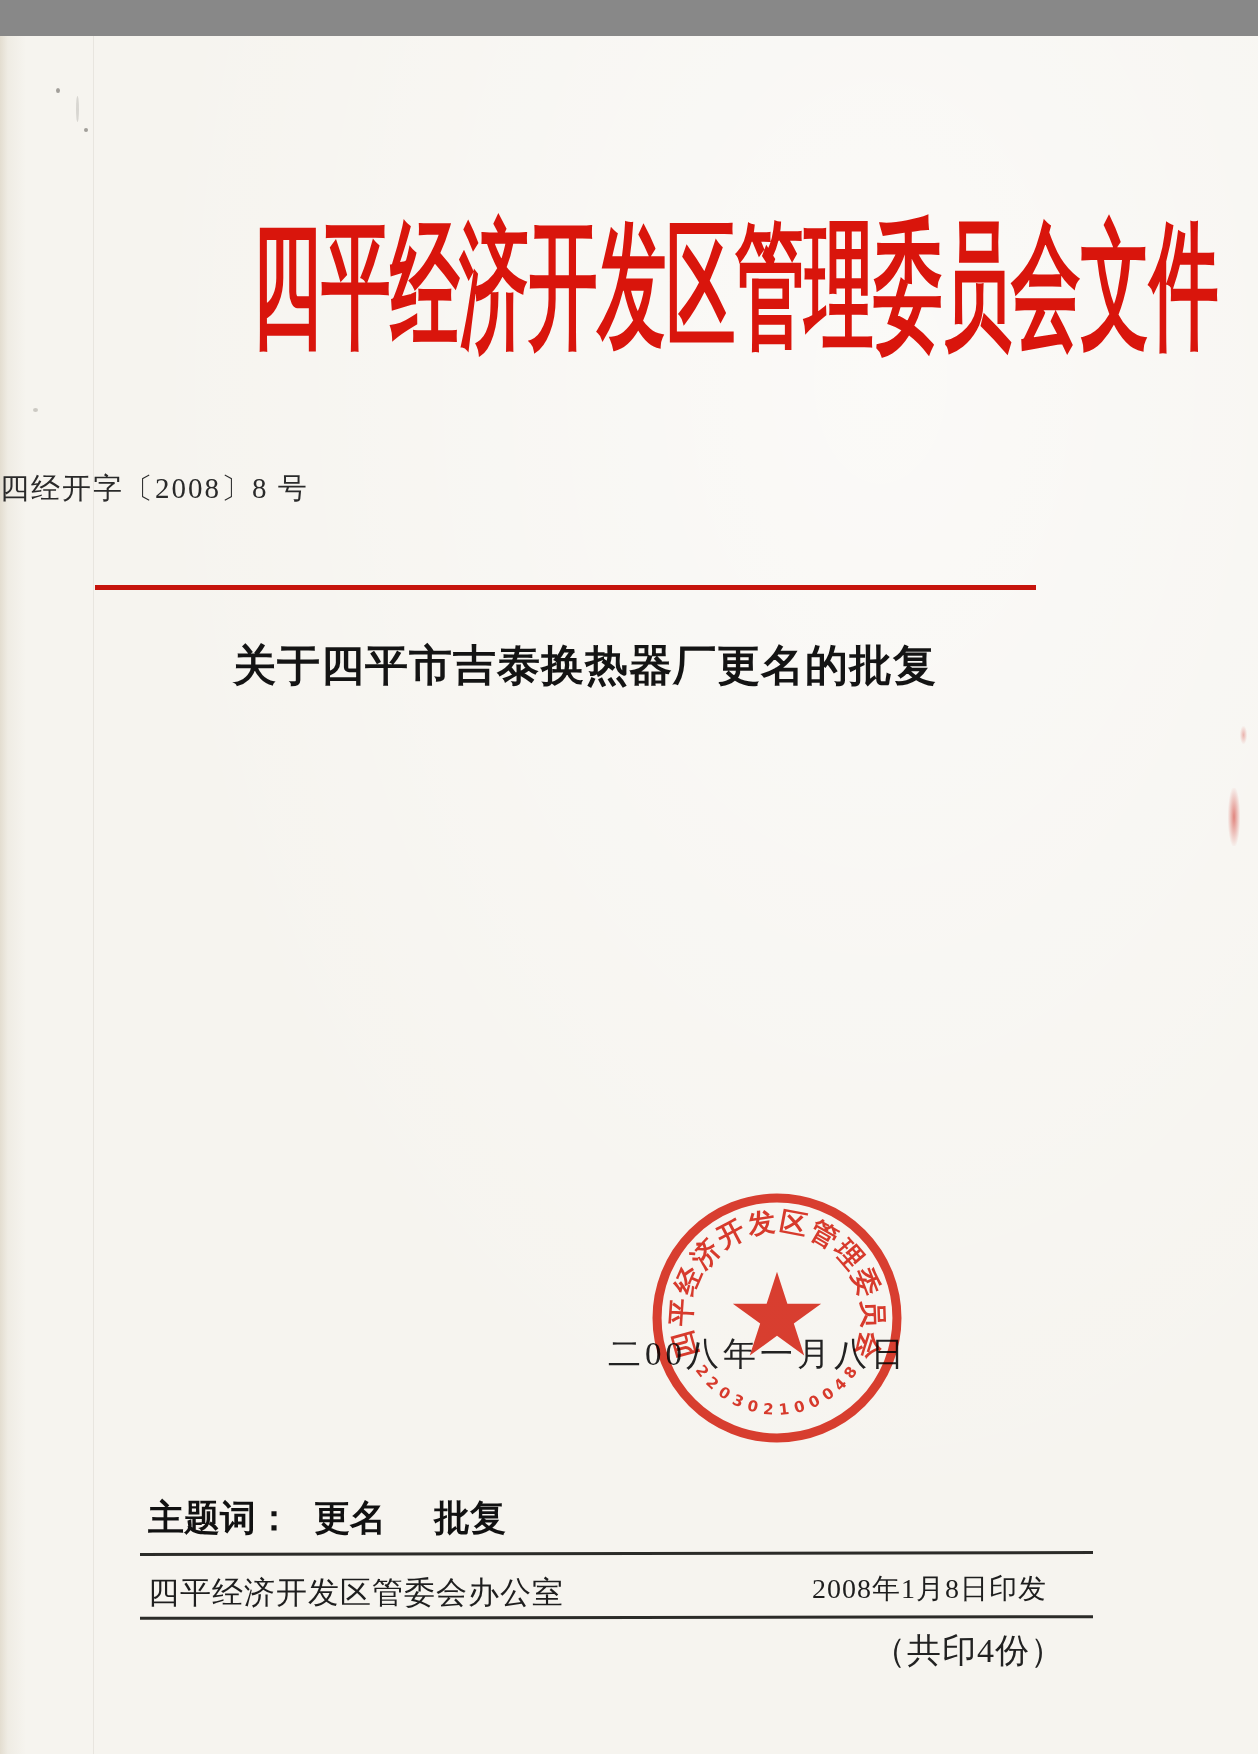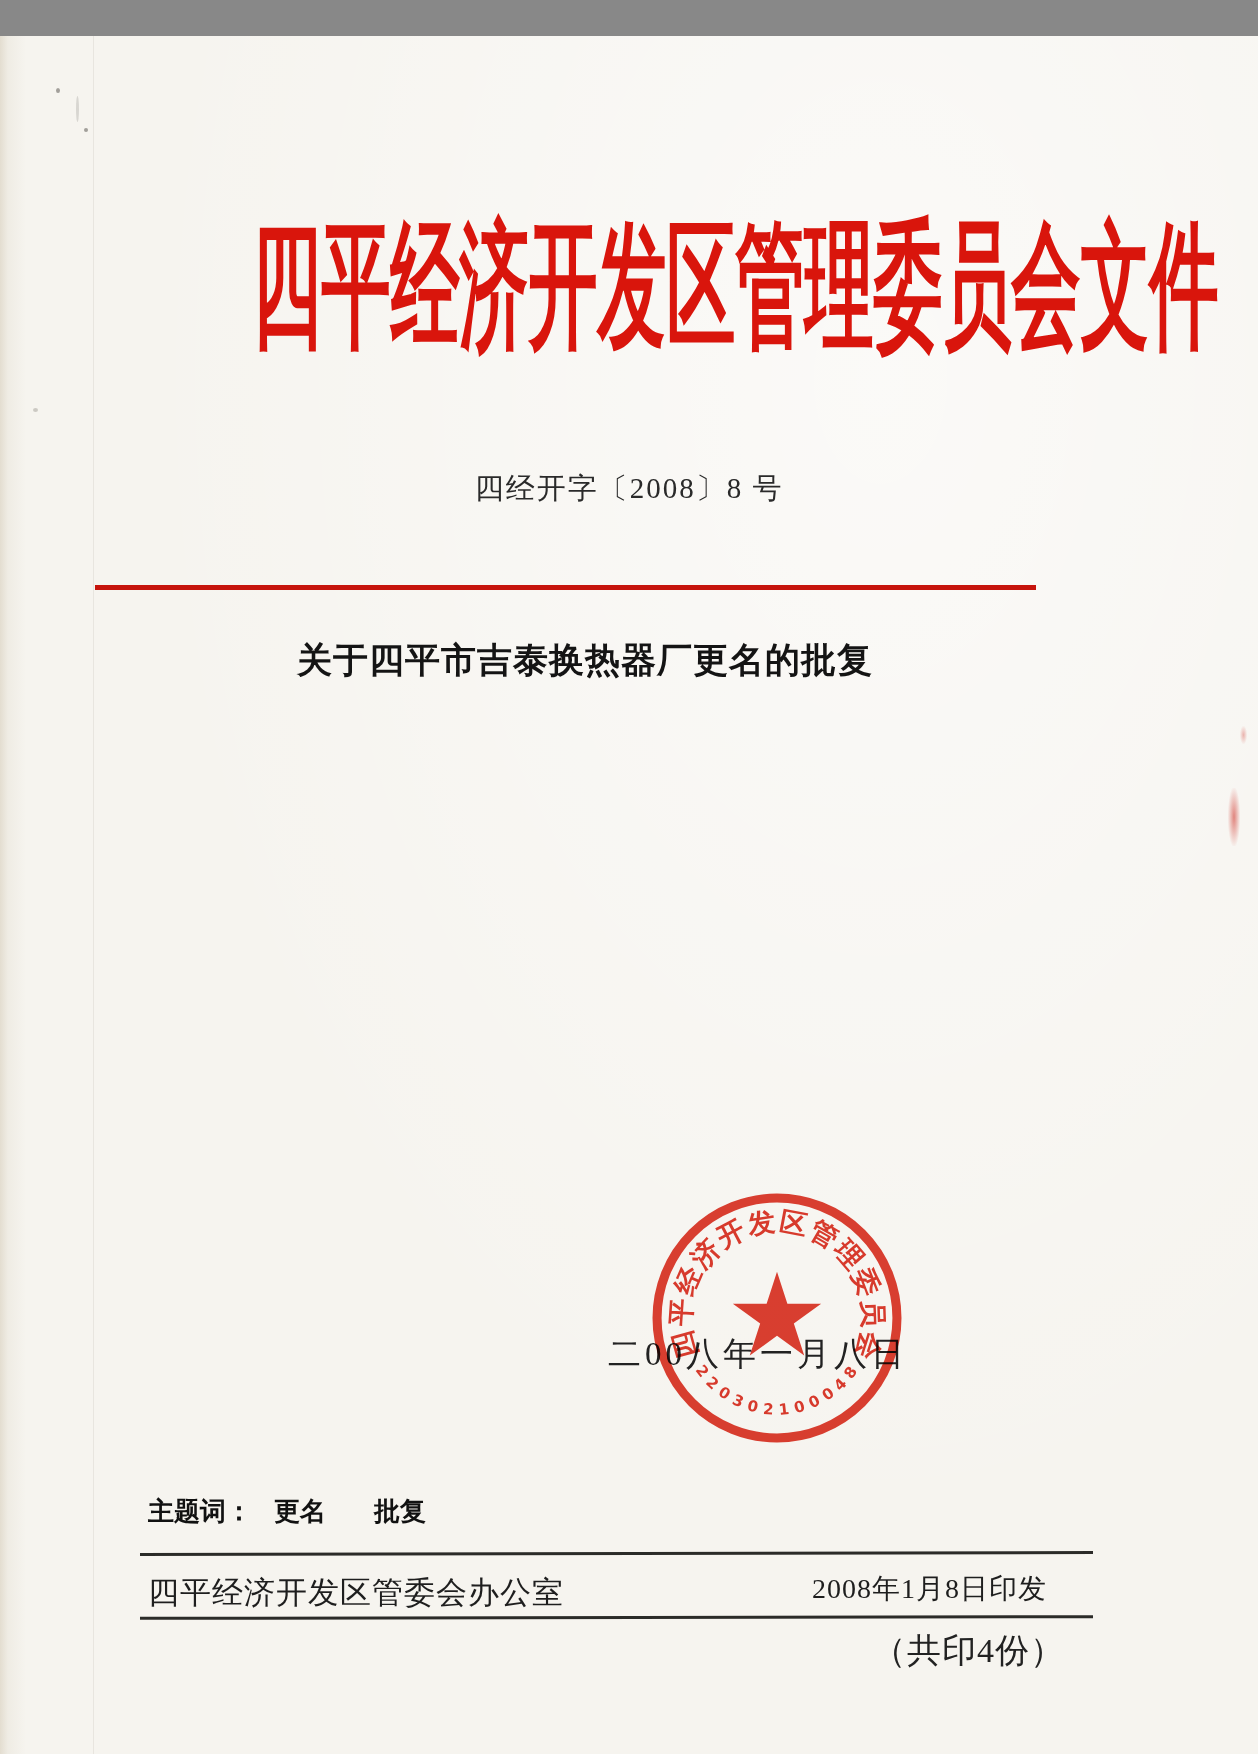--- a/index.html
+++ b/index.html
@@ -23,45 +23,45 @@
     position:absolute;top:178px;left:0;width:1258px;
     text-align:center;
     font-size:138px;line-height:1.06;font-weight:bold;
     color:#d9150c;
     transform:translateX(-62px) scaleX(0.50);
     transform-origin:50% 50%;
     white-space:nowrap;
     letter-spacing:0px;
   }
   .doc-number{
-    position:absolute;top:433px;left:0;width:1258px;text-align:center;
+    position:absolute;top:433px;left:0;width:1258px;
     font-size:29px;letter-spacing:2px;color:#2a2a2a;
     transform:translateX(0px);
   }
   .red-rule{position:absolute;left:95px;top:549px;width:941px;height:5px;background:#c6140c;}
   .doc-title{
     position:absolute;left:0;top:601px;width:1170px;text-align:center;
     font-family:"Liberation Sans","DejaVu Sans",sans-serif;
-    font-size:35px;font-weight:bold;color:#141414;letter-spacing:1px;
+    font-size:43px;font-weight:bold;color:#141414;letter-spacing:1px;
   }
   .body-block{
     position:absolute;left:113px;top:712px;width:1018px;
     font-size:32px;line-height:64px;color:#1e1e1e;
   }
   .body-block .indent{text-indent:64px;}
   .body-block div{white-space:nowrap;}
   .date-line{
     position:absolute;left:608px;top:1296px;
     font-size:33px;letter-spacing:4px;color:#222;z-index:2;white-space:nowrap;
   }
   .seal{position:absolute;left:651px;top:1156px;width:252px;height:252px;z-index:3;mix-blend-mode:multiply;opacity:.92;}
   .subject-row{
     position:absolute;left:148px;top:1458px;width:960px;
     font-family:"Liberation Sans","DejaVu Sans",sans-serif;
-    font-size:26px;font-weight:bold;color:#111;
+    font-size:36px;font-weight:bold;color:#111;
   }
   .subject-row .term1{margin-left:22px;}
   .subject-row .term2{margin-left:48px;}
   .hr-black{position:absolute;left:140px;width:953px;height:3px;background:#2b2b28;}
   .hr1{top:1516px;transform:rotate(-0.12deg);}
   .hr2{top:1580px;transform:rotate(-0.10deg);}
   .footer-office{position:absolute;left:148px;top:1536px;font-size:31px;color:#1e1e1e;letter-spacing:1px;text-align:center;}
   .footer-printdate{position:absolute;left:812px;top:1534px;font-size:28px;color:#1e1e1e;letter-spacing:1px;}
   .copies-note{position:absolute;left:872px;top:1592px;font-size:34px;color:#222;letter-spacing:1px;}
 </style>

